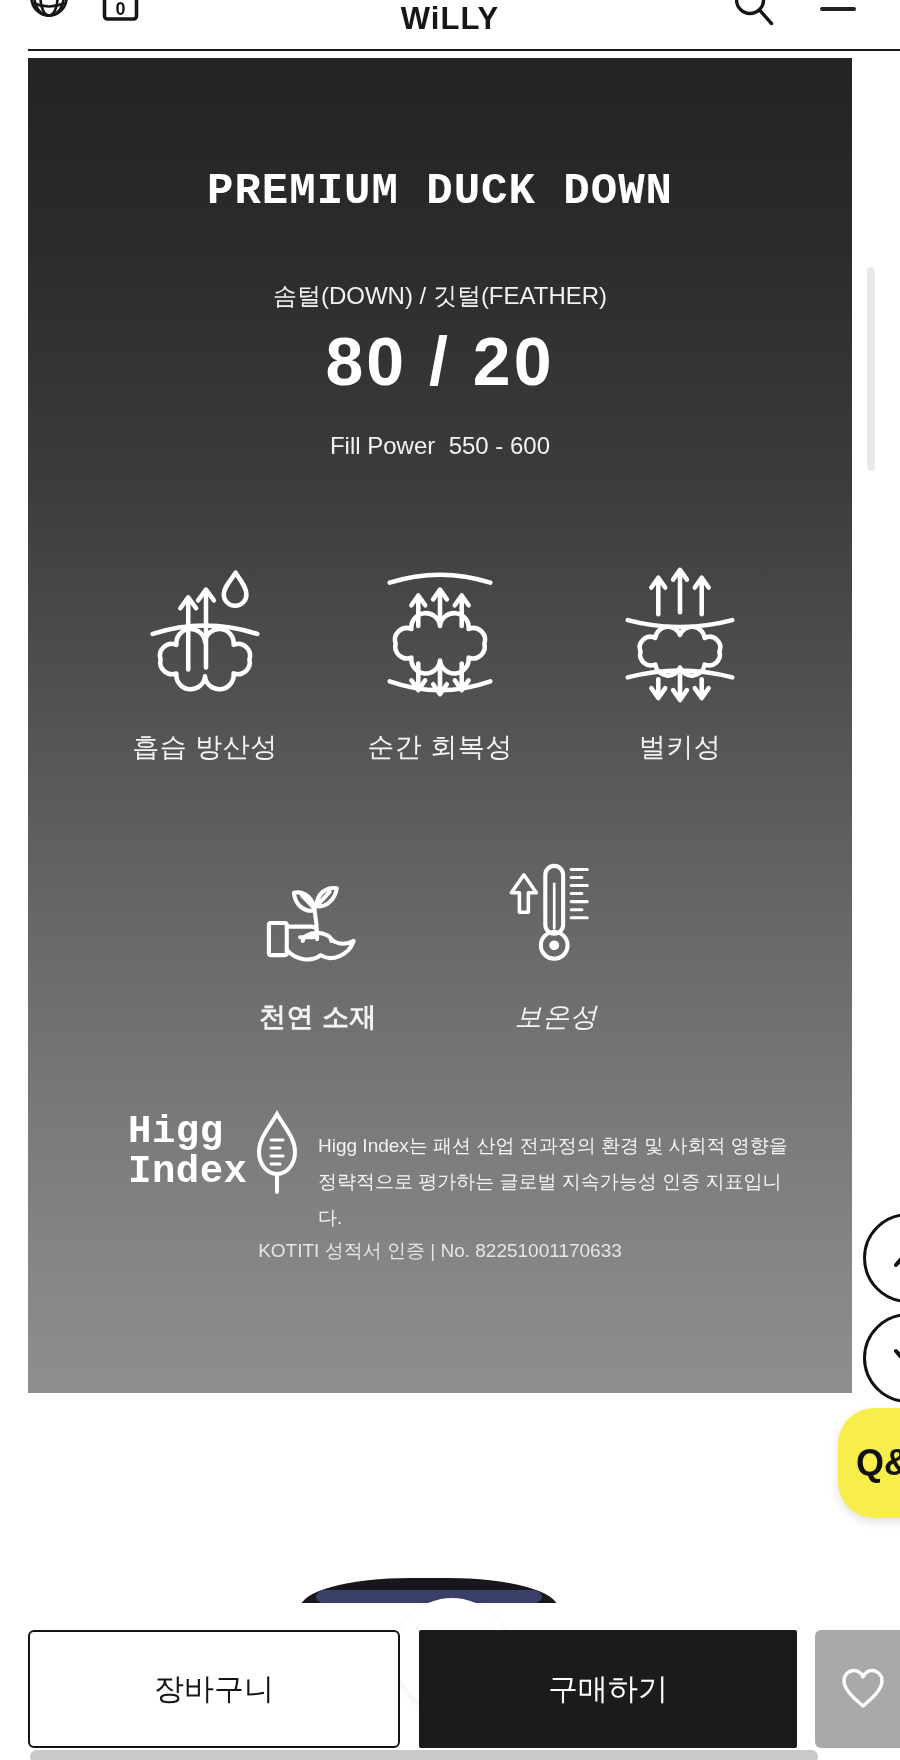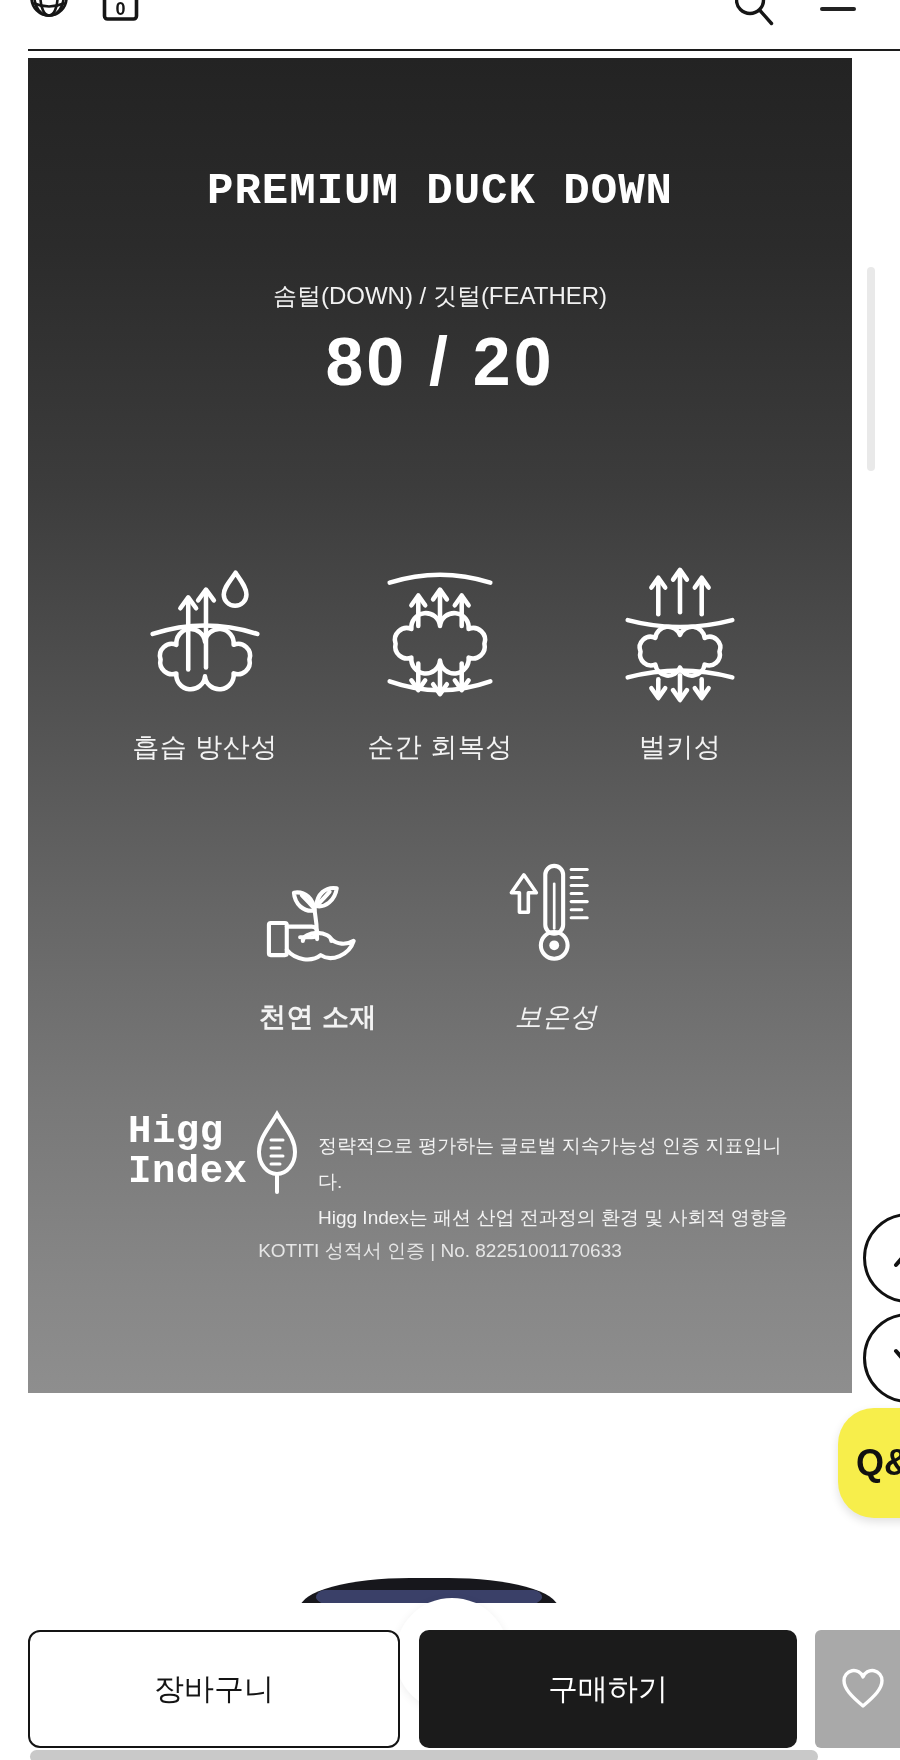--- a/index.html
+++ b/index.html
@@ -51,23 +51,23 @@
                     border-radius:110px 110px 12px 12px / 30px 30px 10px 10px; }
   .garment .inner { position:absolute; left:16px; top:12px; width:226px; height:20px; background:#3a4068;
                     border-radius:10px 10px 60px 60px / 8px 8px 14px 14px; }
 
   
   .bottom-bar { position:absolute; left:0; top:1603px; width:900px; height:157px; background:#fff; }
   .scrolltop { position:absolute; left:395px; top:-5px; width:114px; height:114px; border-radius:50%; background:#fff;
                box-shadow:0 2px 10px rgba(0,0,0,0.07); display:flex; flex-direction:column; align-items:center; justify-content:center; }
   .scrolltop .bar { width:34px; height:5px; background:#8d8d8d; border-radius:2px; margin-bottom:6px; }
   .btn-cart { position:absolute; left:28px; top:27px; width:372px; height:118px; background:#fff; border:2px solid #141414;
-              border-radius:12px; font-size:30px; color:#141414; display:flex; align-items:center; justify-content:center; }
+              border-radius:6px; font-size:30px; color:#141414; display:flex; align-items:center; justify-content:center; }
   .btn-buy { position:absolute; left:419px; top:27px; width:378px; height:118px; background:#1b1b1b; border:none;
-             border-radius:10px; font-size:30px; color:#fff; display:flex; align-items:center; justify-content:center; }
+             border-radius:2px; font-size:30px; color:#fff; display:flex; align-items:center; justify-content:center; }
   .btn-heart { position:absolute; left:815px; top:27px; width:95px; height:118px; background:#a9a9a9; border:none;
                border-radius:6px 0 0 6px; display:flex; align-items:center; justify-content:center; }
   .drag-bar { position:absolute; left:30px; top:147px; width:788px; height:13px; background:#c9c9c9; border-radius:7px; }
 </style>
 </head>
 <body>
 
 <div class="screen">
 
   <div class="header">
@@ -76,34 +76,36 @@
         <circle cx="19" cy="-2" r="17.5"></circle>
         <ellipse cx="19" cy="-2" rx="8.5" ry="17.5"></ellipse>
         <ellipse cx="19" cy="-2" rx="14.5" ry="17.5"></ellipse>
         <path d="M3,3 Q19,10 35,3"></path>
       </g>
     </svg>
     <svg class="hdr-icon" style="left:101px;" width="40" height="22" viewBox="0 0 40 22">
       <rect x="3.5" y="-10" width="32" height="29" rx="3" fill="none" stroke="#161616" stroke-width="3.6"></rect>
       <text x="19.5" y="14.5" text-anchor="middle" font-size="18" font-weight="bold" fill="#161616">0</text>
     </svg>
+    <div class="logo">WiLLY</div>
     <svg class="hdr-icon" style="left:735px;" width="44" height="28" viewBox="0 0 44 28">
       <g fill="none" stroke="#161616" stroke-width="3.4" stroke-linecap="round">
         <circle cx="15" cy="0" r="13.5"></circle>
         <path d="M25,10.5 L36.5,23.5"></path>
       </g>
     </svg>
     <div class="menu-line"></div>
     <div class="hdr-divider"></div>
   </div>
 
   <div class="panel">
     <div class="p-title">PREMIUM DUCK DOWN</div>
     <div class="p-sub">솜털(DOWN) / 깃털(FEATHER)</div>
     <div class="p-ratio">80 / 20</div>
+    <div class="p-fill">Fill Power  550 - 600</div>
 
     <div class="feature" style="left:67px; top:495px;">
       <div class="ic">
         <svg width="134" height="148" viewBox="0 0 130 150" fill="none" stroke="#fff" stroke-width="4.6" stroke-linecap="round" stroke-linejoin="round">
           <path d="M48,116 L48,46"></path>
             <path d="M40,54 L48,43 L56,54"></path>
           <path d="M66,114 L66,38"></path>
             <path d="M58,46 L66,35 L74,46"></path>
           <path d="M12,80 Q65,63 118,80"></path>
           <path d="M20,106 a12,12 0 0 1 16,-15 a14,14 0 0 1 29,-3 a14,14 0 0 1 29,3 a12,12 0 0 1 16,15 a12,12 0 0 1 -16,14 a14,14 0 0 1 -29,3 a14,14 0 0 1 -29,-3 a12,12 0 0 1 -16,-14 z"></path>
@@ -206,22 +208,22 @@
             <g stroke-width="3">
               <path d="M25,32 H37"></path>
                 <path d="M25,40 H34"></path>
                 <path d="M25,48 H37"></path>
                 <path d="M25,56 H34"></path>
             </g>
           </g>
         </svg>
       </div>
       <div class="higg-desc">
+        <div>Higg Index는 패션 산업 전과정의 환경 및 사회적 영향을</div>
         <div>정략적으로 평가하는 글로벌 지속가능성 인증 지표입니다.</div>
-        <div>Higg Index는 패션 산업 전과정의 환경 및 사회적 영향을</div>
       </div>
     </div>
 
     <div class="p-cert">KOTITI 성적서 인증 | No. 82251001170633</div>
   </div>
 
   <div class="v-scrollbar"></div>
 
   <div class="float-circle" style="left:863px; top:1213px;">
     <svg width="46" height="36" viewBox="0 0 46 36">

